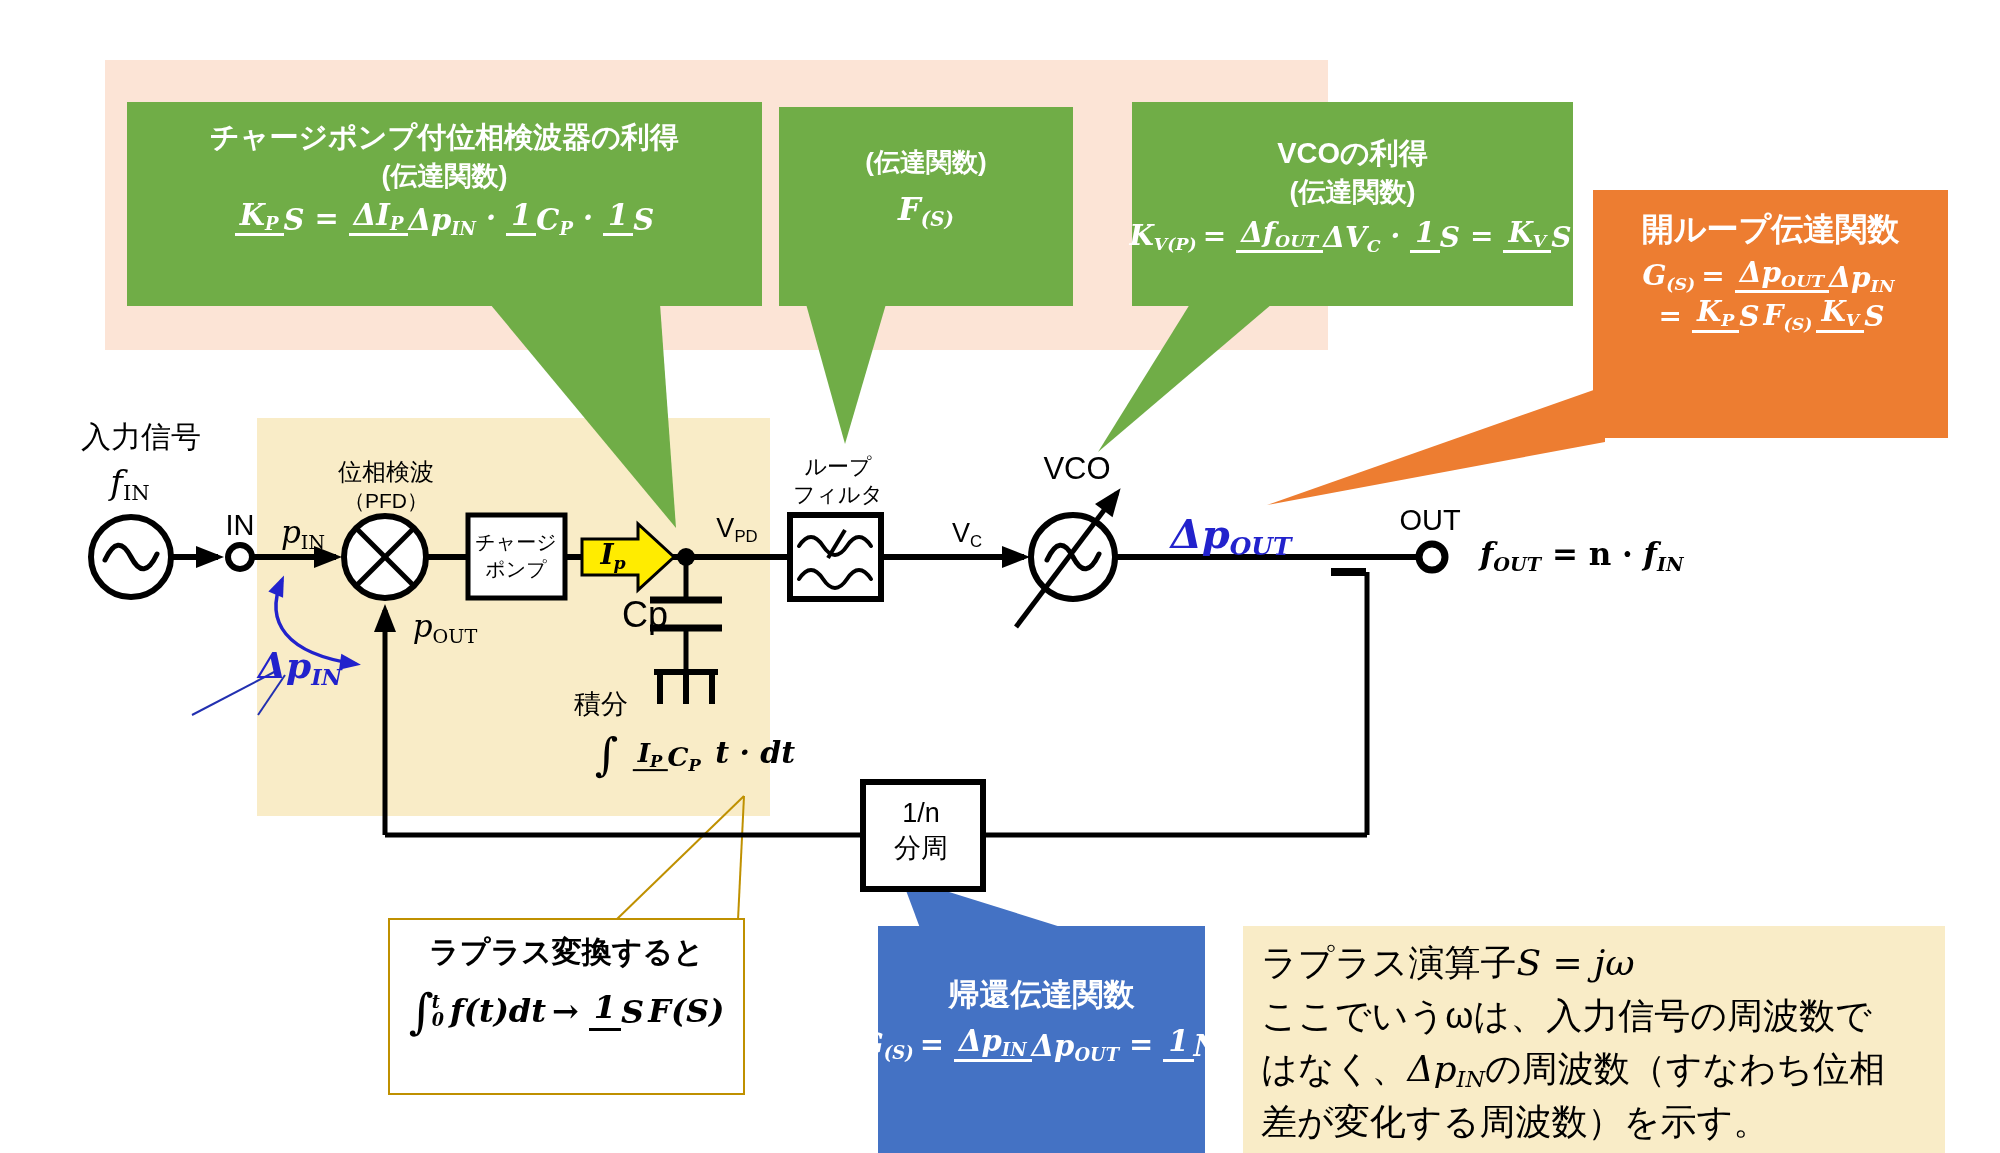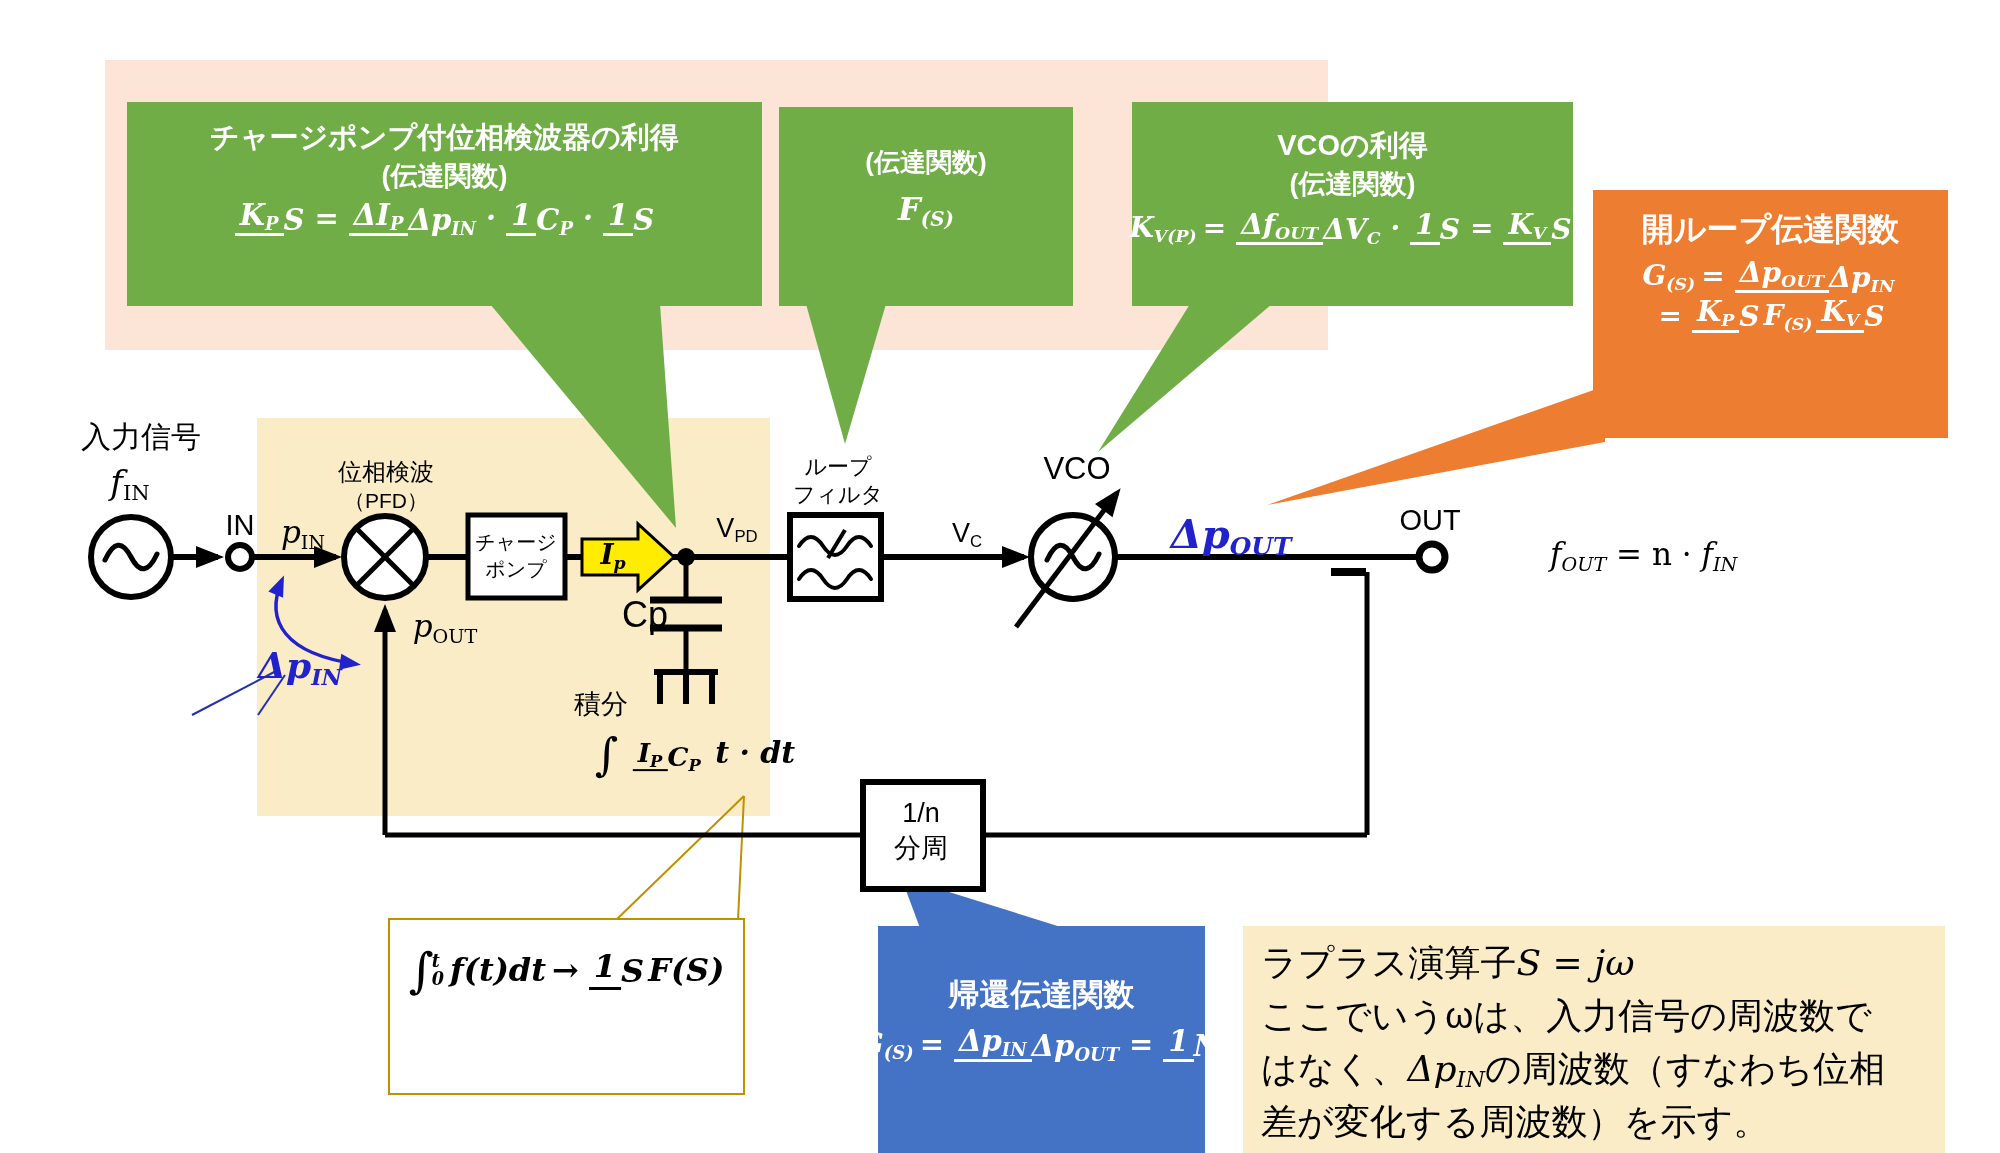--- a/index.html
+++ b/index.html
@@ -136,21 +136,21 @@
     </div>
   </div>
 
   <div class="box gbox" id="gbox2" style="left:779px;top:69px;width:294px;height:199px;padding-top:34px;">
     <div class="gt" style="font-size:26px;margin-top:4px;">(伝達関数)</div>
     <div class="gf" style="font-size:32px;margin-top:10px;">
       <span><span>F</span><sub class="s">(S)</sub></span>
     </div>
   </div>
 
-  <div class="box gbox" id="gbox3" style="left:1132px;top:64px;width:441px;height:204px;padding-top:24px;">
+  <div class="box gbox" id="gbox3" style="left:1132px;top:64px;width:441px;height:204px;padding-top:32px;">
     <div class="gt" style="font-size:29px;">VCOの利得</div>
     <div class="gt" style="font-size:27px;">(伝達関数)</div>
     <div class="gf" style="font-size:28px;margin-top:8px;">
       <span><span>K</span><sub class="s">V(P)</sub></span>
       <span class="op">=</span>
       <span class="fr">
           <span class="n"><span>Δf</span><sub class="s">OUT</sub></span>
           <span class="d"><span>ΔV</span><sub class="s">C</sub></span>
         </span>
       <span class="op">·</span>
@@ -201,20 +201,21 @@
         </span>
       <span class="op">=</span>
       <span class="fr">
           <span class="n">1</span>
           <span class="d">N</span>
         </span>
     </div>
   </div>
 
   <div class="box wbox" style="left:388px;top:880px;width:357px;height:177px;border:2px solid #bf9000;padding-top:12px;">
+    <div style="font-size:30px;font-weight:bold;">ラプラス変換すると</div>
     <div class="gf" style="font-size:32px;color:#000;margin-top:10px;">
       <span class="bigint">∫</span>
       <span class="lims">
           <span>t</span>
           <span>0</span>
         </span>
       <span>f(t)dt</span>
       <span class="op" style="font-style:normal;">→</span>
       <span class="fr">
           <span class="n">1</span>
@@ -252,20 +253,20 @@
         <span class="d"><span>C</span><sub class="s">P</sub></span>
       </span>
     <span>t · dt</span>
   </div>
   <div class="lbl" style="left:838px;top:429px;font-size:22px;">ループ</div>
   <div class="lbl" style="left:838px;top:457px;font-size:22px;">フィルタ</div>
   <div class="lbl" style="left:967px;top:496px;font-size:27px;"><span>V</span><sub class="s">C</sub></div>
   <div class="lbl" style="left:1077px;top:431px;font-size:31px;">VCO</div>
   <div class="lbl mb blue-t" style="left:1231px;top:496px;font-size:40px;"><span>Δp</span><sub class="s">OUT</sub></div>
   <div class="lbl" style="left:1430px;top:483px;font-size:29px;">OUT</div>
-  <div class="lbl lft m" style="left:1550px;top:517px;font-size:31px;">
+  <div class="lbl lft m" style="left:1480px;top:517px;font-size:31px;font-weight:bold;">
     <span>f</span><sub class="s">OUT</sub><span style="font-style:normal;"> = n · </span><span>f</span><sub class="s">IN</sub>
   </div>
   <div class="lbl" style="left:921px;top:776px;font-size:27px;">1/n</div>
   <div class="lbl" style="left:921px;top:811px;font-size:27px;">分周</div>
   <div class="lbl mb blue-t" style="left:300px;top:628px;font-size:36px;"><span>Δp</span><sub class="s">IN</sub></div>
 
 </div>
 
 </body></html>

